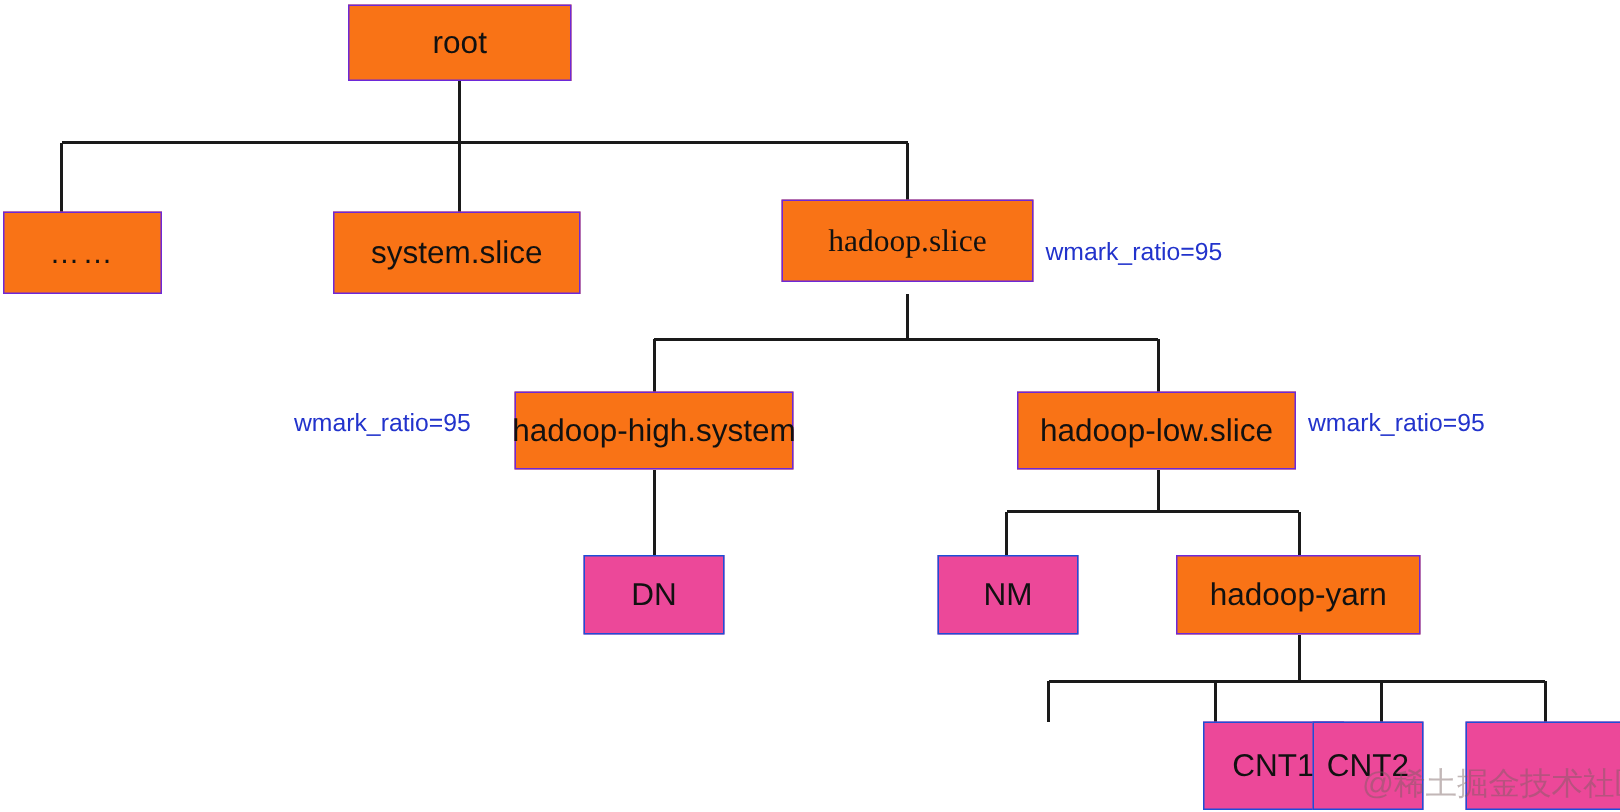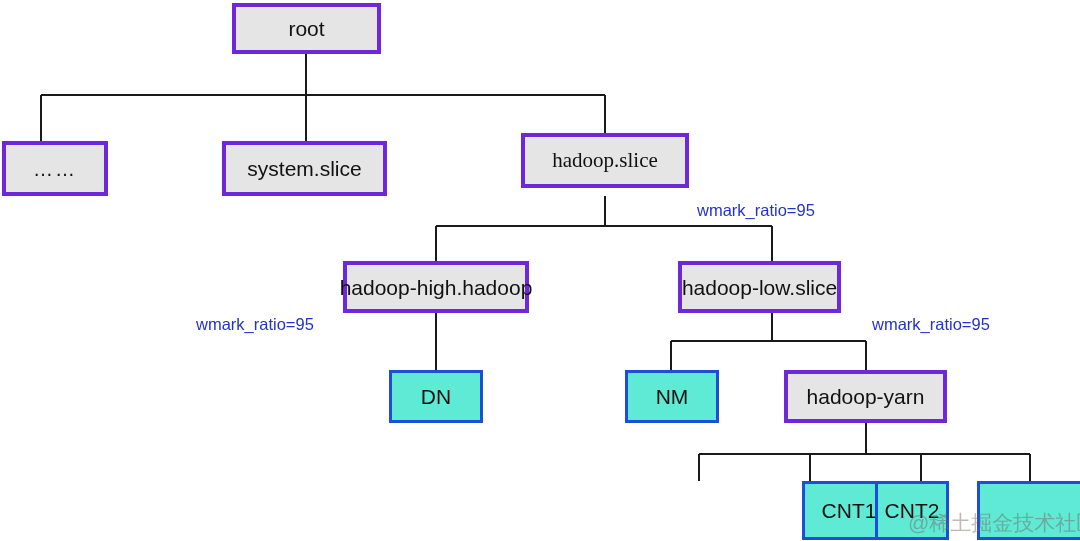--- a/index.html
+++ b/index.html
@@ -21,44 +21,43 @@
     width: 1080px;
     height: 541px;
     pointer-events: none;
   }
   .node {
     position: absolute;
     box-sizing: border-box;
     display: flex;
     align-items: center;
     justify-content: center;
-    border: 4px solid #6d28d9;
-    background: #e5e5e5;
+    border: 1px solid #6d28d9;
+    background: #f97316;
     color: #111111;
     font-size: 21px;
     line-height: 1;
     white-space: nowrap;
     z-index: 2;
   }
   .node.red {
-    background: #5eead4;
-    border: 3px solid #1d4ed8;
+    background: #ec4899;
+    border: 1px solid #1d4ed8;
   }
   .node.dots {
     letter-spacing: 2px;
     font-size: 20px;
   }
   .anno {
     position: absolute;
     color: #2233cc;
     font-size: 16.5px;
     line-height: 1;
     white-space: nowrap;
     z-index: 3;
-    margin-top: 42px;
   }
   .watermark {
     position: absolute;
     color: rgba(120, 96, 96, 0.45);
     font-size: 21px;
     line-height: 1;
     white-space: nowrap;
     z-index: 5;
     pointer-events: none;
   }
@@ -103,23 +102,23 @@
   <div class="node dots" style="left:2px; top:141px; width:106px; height:55px;">……</div>
 
   <div class="node" style="left:222px; top:141px; width:165px; height:55px;">system.slice</div>
 
   <div class="node" style="left:521px; top:133px; width:168px; height:55px;font-family:Liberation Serif, serif;">hadoop.slice</div>
 
   <div class="anno" style="left:697px; top:160px;">wmark_ratio=95</div>
 
   <div class="anno" style="left:196px; top:274px;">wmark_ratio=95</div>
 
-  <div class="node" style="left:343px; top:261px; width:186px; height:52px;">hadoop-high.hadoop</div>
+  <div class="node" style="left:343px; top:261px; width:186px; height:52px;">hadoop-high.system</div>
 
-  <div class="node" style="left:678px; top:261px; width:163px; height:52px;">hadoop-low.slice</div>
+  <div class="node" style="left:678px; top:261px; width:186px; height:52px;">hadoop-low.slice</div>
 
   <div class="anno" style="left:872px; top:274px;">wmark_ratio=95</div>
 
   <div class="node red" style="left:389px; top:370px; width:94px; height:53px;">DN</div>
 
   <div class="node" style="left:784px; top:370px; width:163px; height:53px;">hadoop-yarn</div>
 
   <div class="node red" style="left:625px; top:370px; width:94px; height:53px;">NM</div>
 
 

